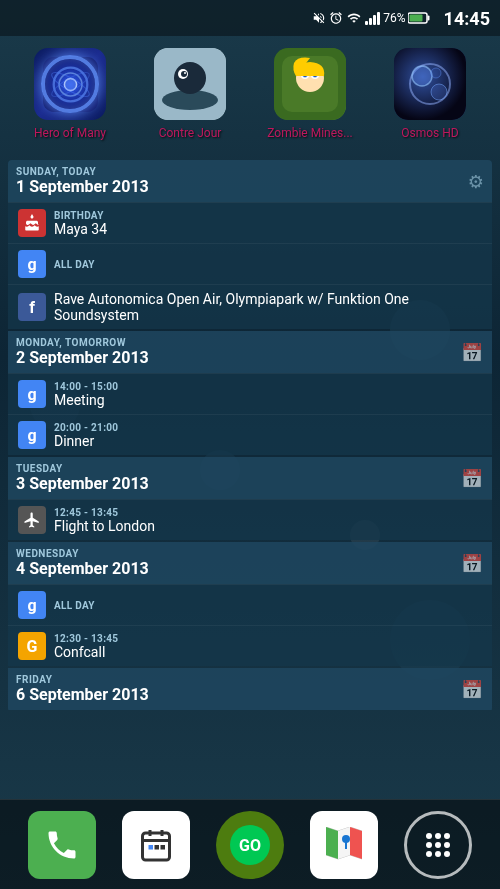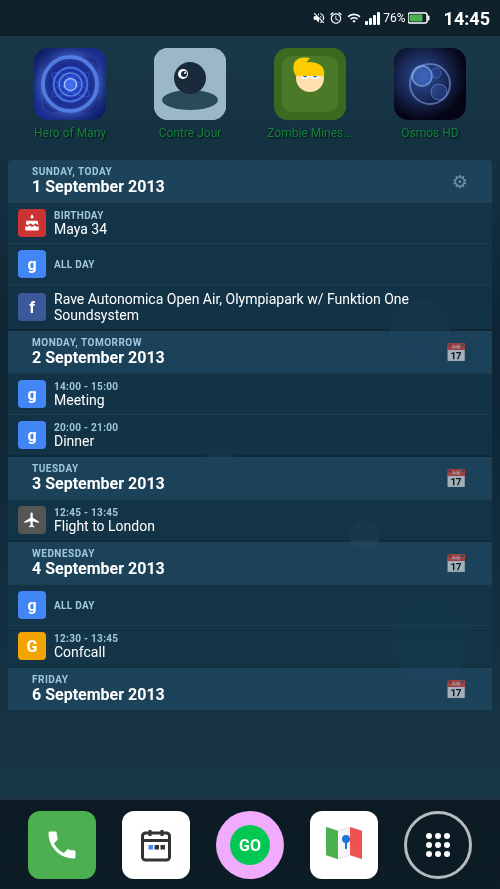--- a/index.html
+++ b/index.html
@@ -73,21 +73,21 @@
       width: 72px;
       height: 72px;
       border-radius: 14px;
       margin-bottom: 6px;
       overflow: hidden;
       display: flex;
       align-items: center;
       justify-content: center;
     }
     .app-label {
-      color: #15803d;
+      color: #be185d;
       font-size: 12px;
       text-align: center;
       text-shadow: 1px 1px 2px rgba(0,0,0,0.8);
     }
 
     
     .icon-hero {
       background: linear-gradient(135deg, #0a1a5e 0%, #1a2a8e 50%, #0a1a5e 100%);
       position: relative;
     }
@@ -119,21 +119,21 @@
       position: relative;
       z-index: 10;
     }
 
     .day-section {
       margin-bottom: 2px;
     }
 
     .day-header {
       background: rgba(30, 70, 95, 0.85);
-      padding: 6px 24px;
+      padding: 6px 8px;
       display: flex;
       justify-content: space-between;
       align-items: center;
     }
     .day-header-text {
       display: flex;
       flex-direction: column;
     }
     .day-name {
       color: #a0c8dc;
@@ -212,21 +212,21 @@
       height: 68px;
       border-radius: 12px;
       display: flex;
       align-items: center;
       justify-content: center;
       cursor: pointer;
       font-size: 28px;
     }
     .dock-phone { background: #4caf50; }
     .dock-calendar { background: white; }
-    .dock-messenger { background: #f0abfc; }
+    .dock-messenger { background: #4d7c0f; }
     .dock-maps { background: white; }
     .dock-apps {
       background: transparent;
       border: 3px solid rgba(255,255,255,0.7);
       border-radius: 50%;
       width: 68px;
       height: 68px;
     }
 
     

